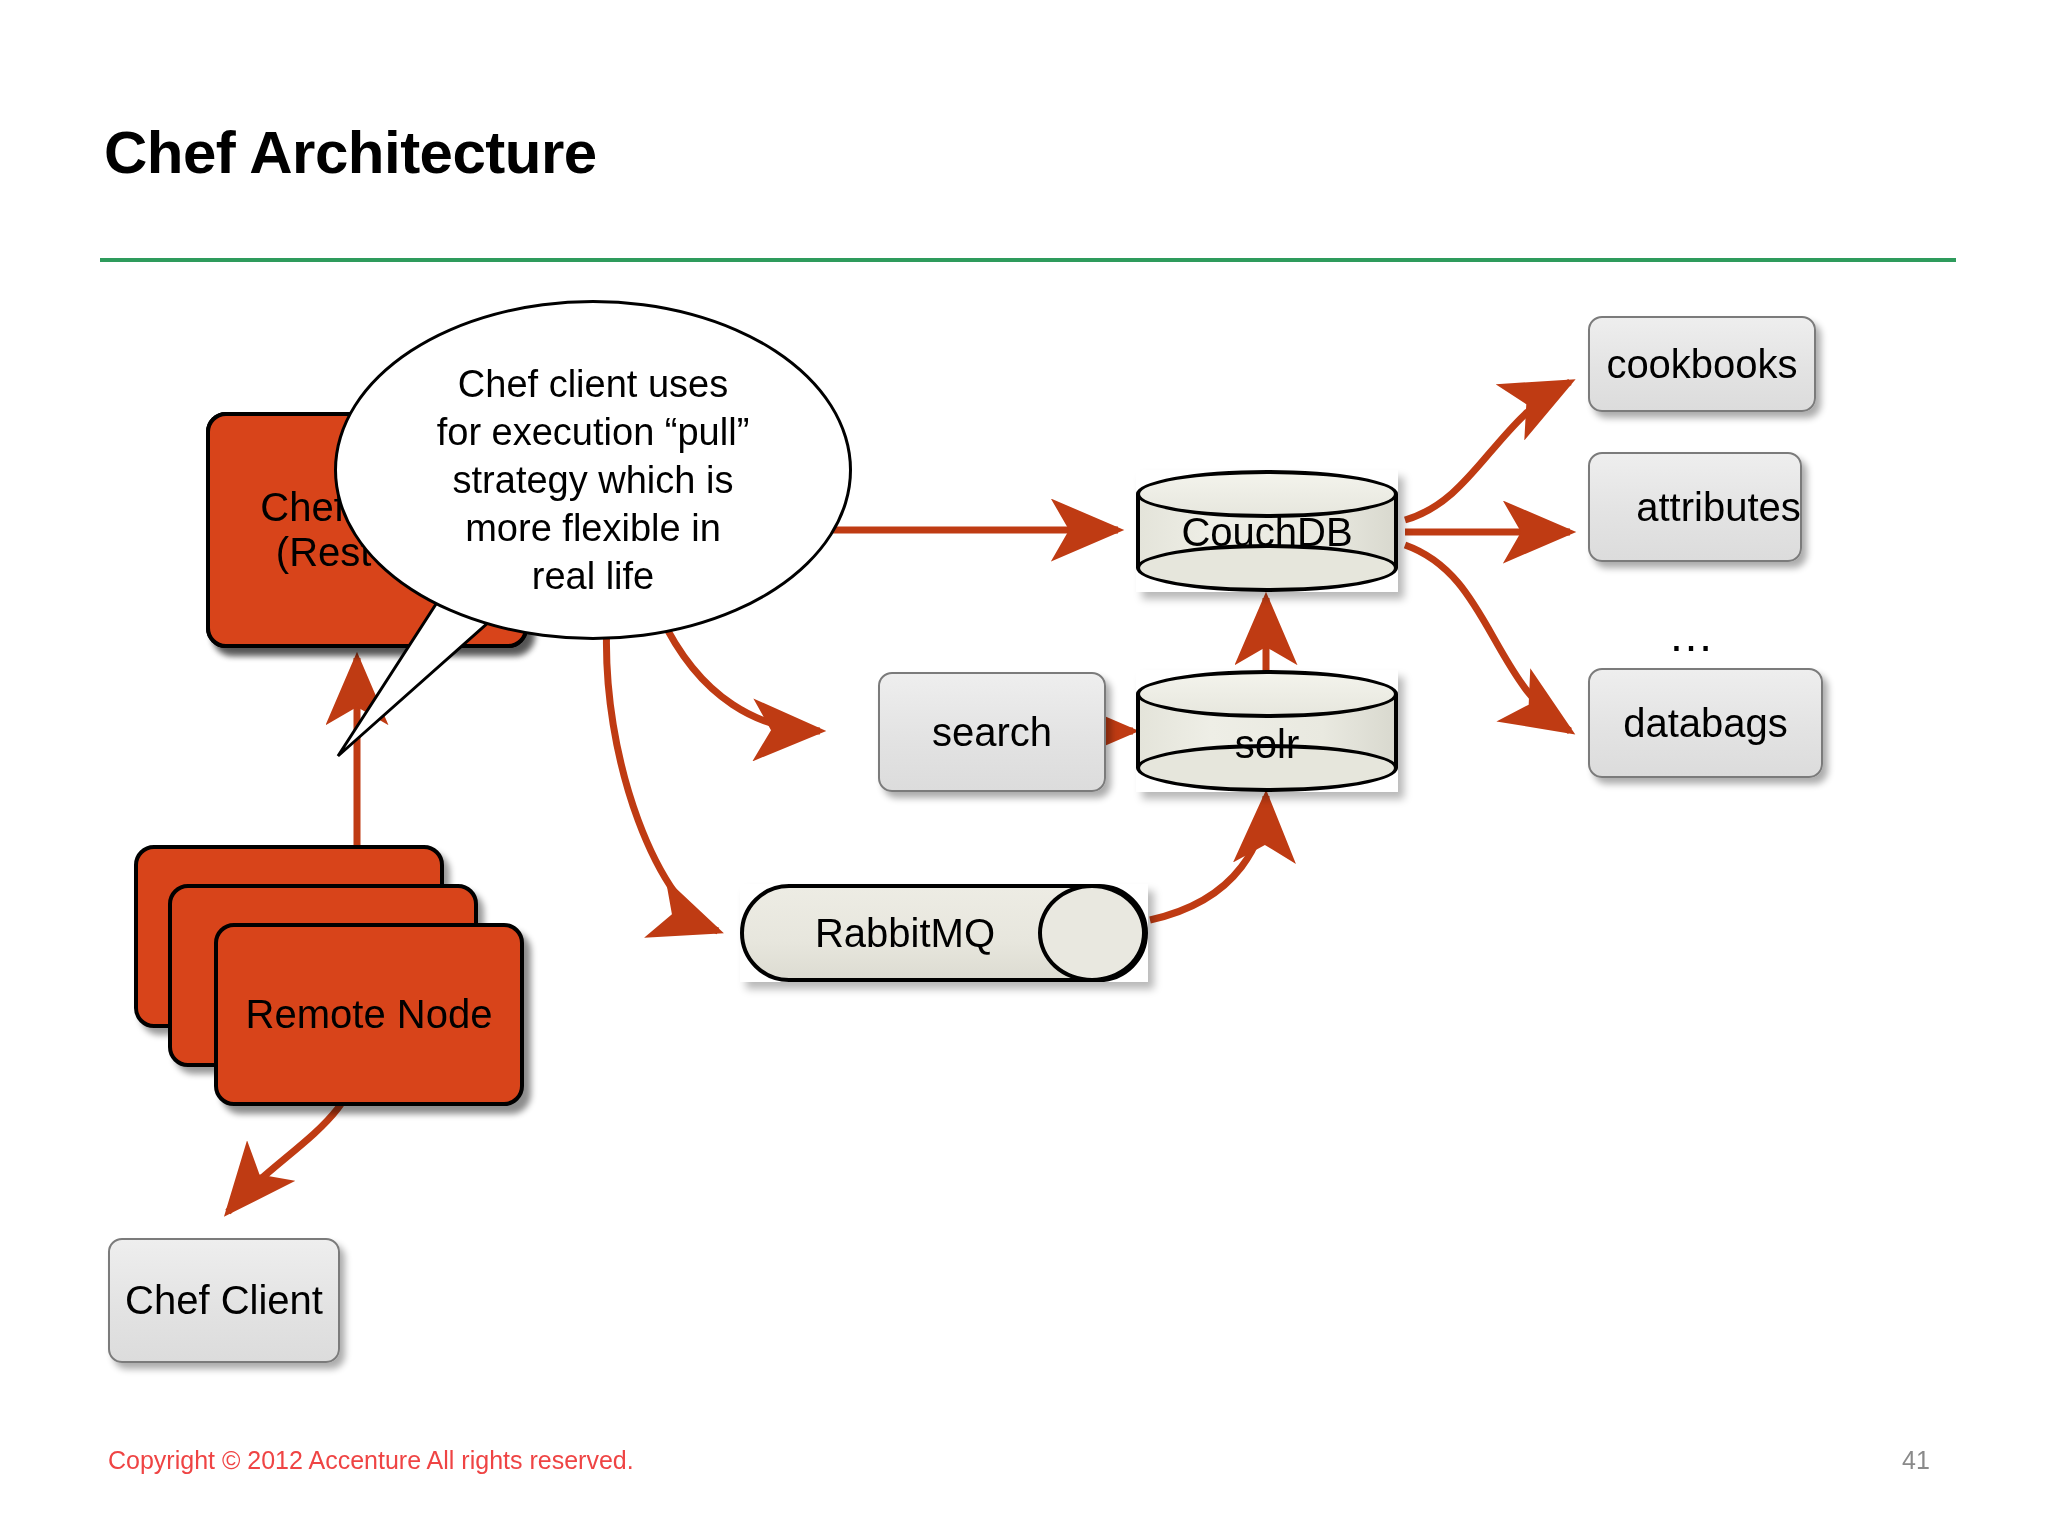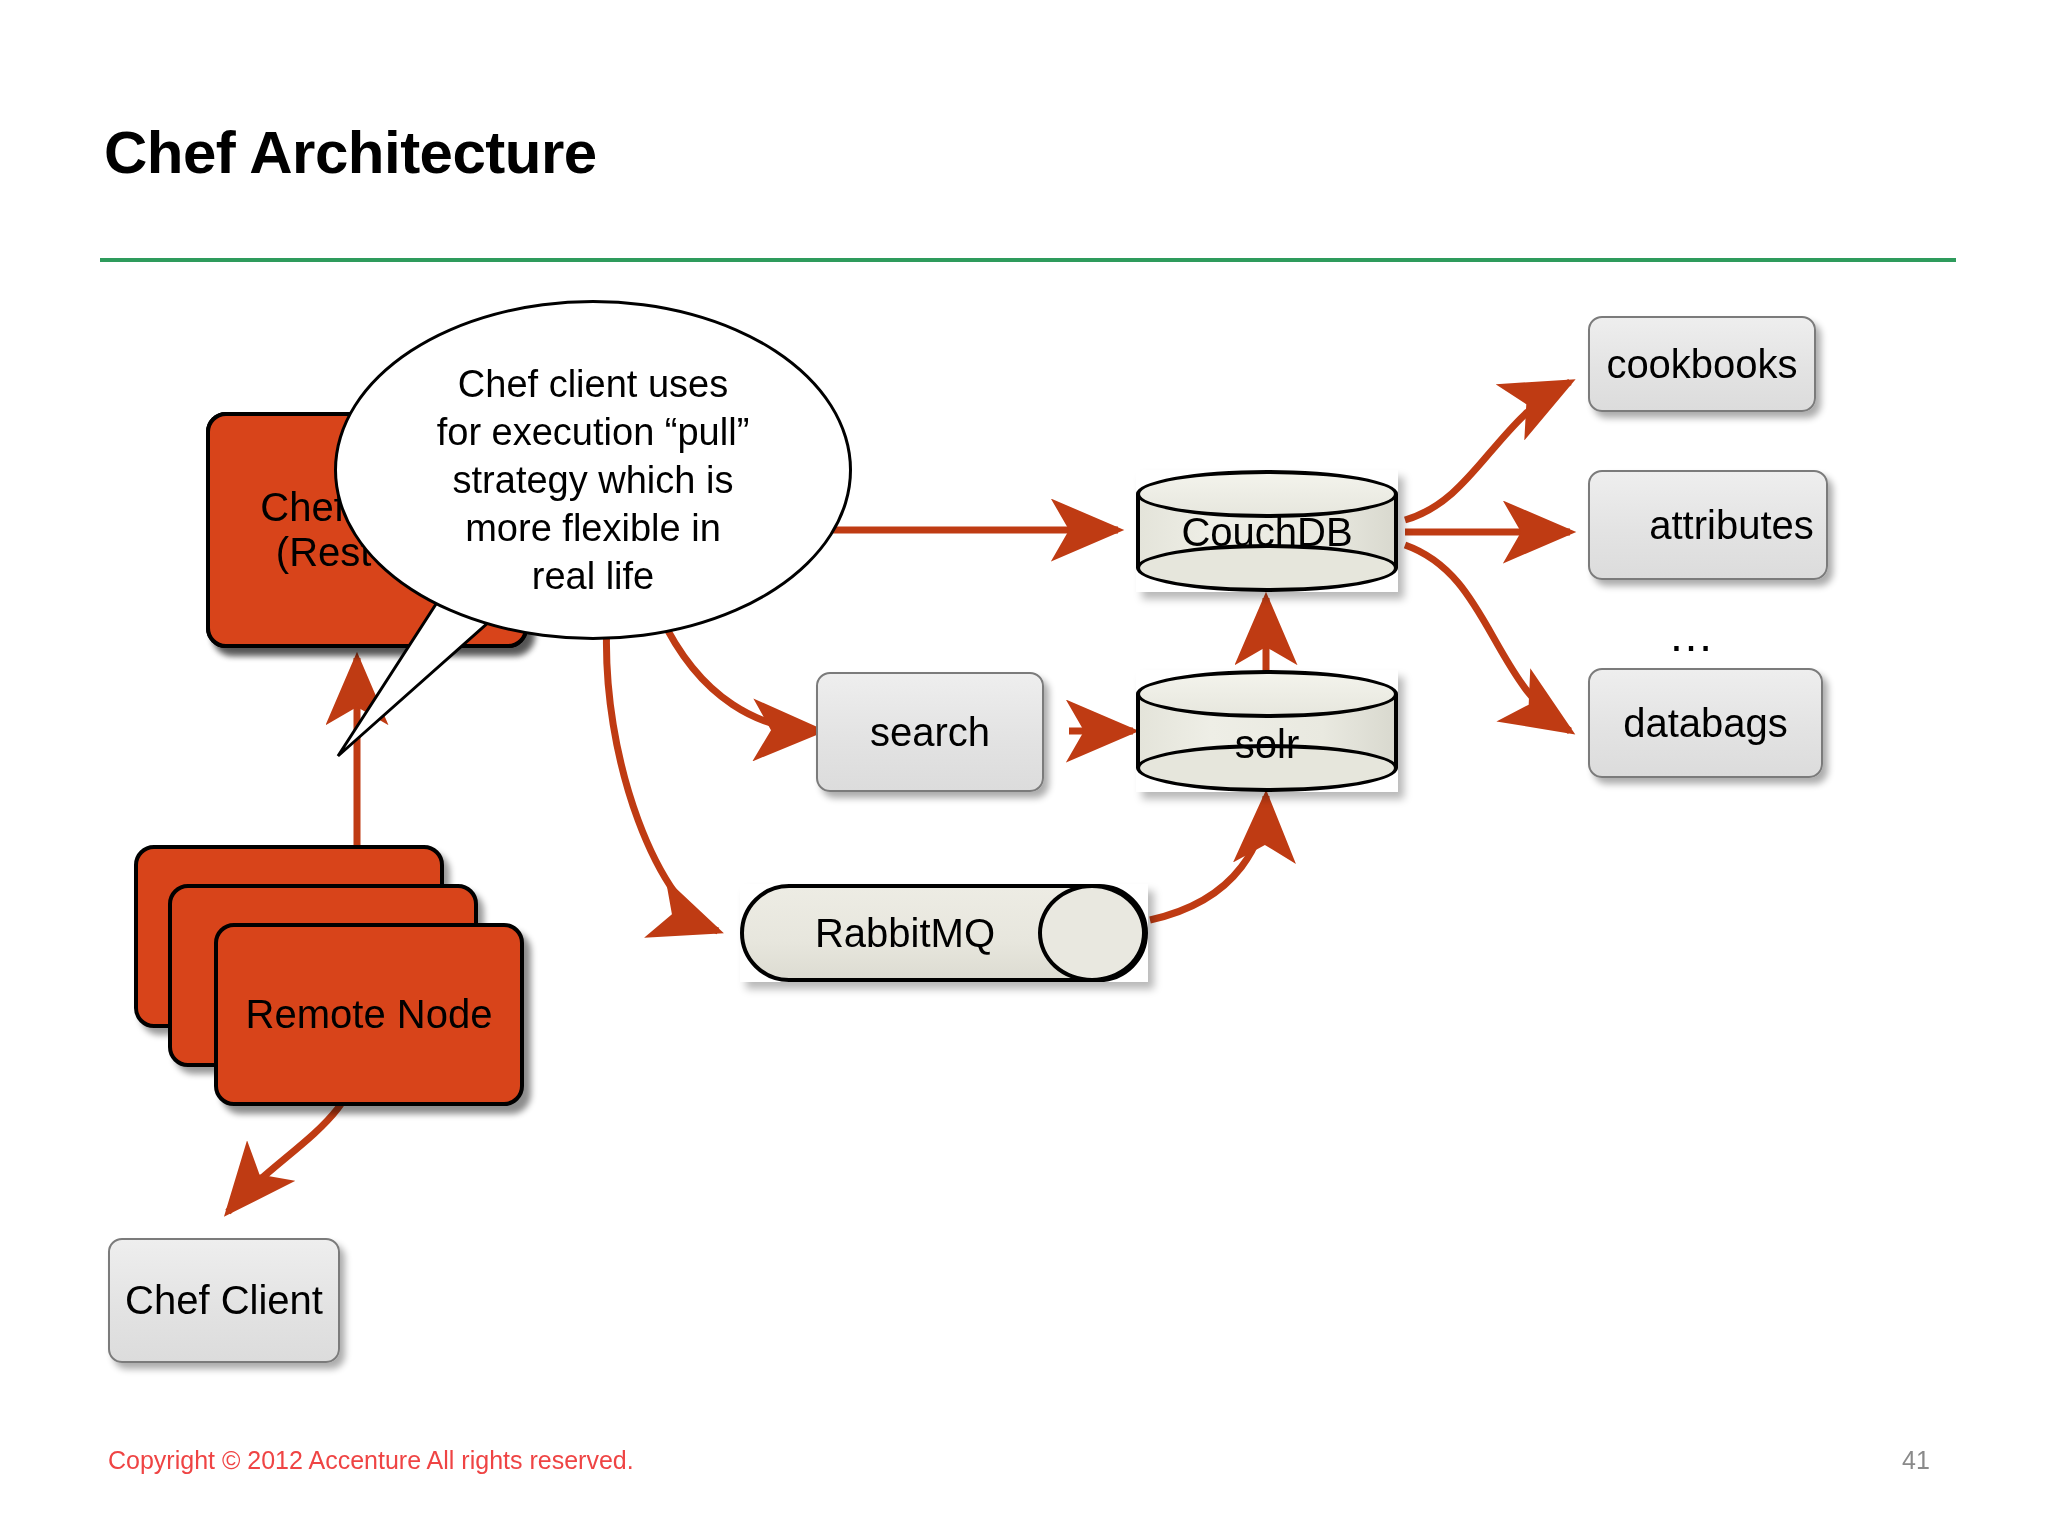--- a/index.html
+++ b/index.html
@@ -279,21 +279,21 @@
 more flexible in
 real life</div>
 </div>
 
 <div class="stack-layer" style="left:134px; top:845px; width:310px; height:183px;"></div>
 <div class="stack-layer" style="left:168px; top:884px; width:310px; height:183px;"></div>
 <div class="node orange-box" style="left:214px; top:923px; width:310px; height:183px;">Remote Node</div>
 
 <div class="node grey-box" style="left:108px; top:1238px; width:232px; height:125px;">Chef Client</div>
 
-<div class="node grey-box" style="left:816px; top:672px; width:228px; height:120px;">search</div>
+<div class="node grey-box" style="left:878px; top:672px; width:228px; height:120px;">search</div>
 
 <div class="cylinder" style="left:1136px; top:470px; width:262px; height:122px;">
   <div class="cyl-body" style="top:24px; height:74px;"></div>
   <div class="cyl-bottom" style="top:74px; height:48px;"></div>
   <div class="cyl-top" style="top:0px; height:48px;"></div>
   <div class="cyl-label" style="top:40px;">CouchDB</div>
 </div>
 
 <div class="cylinder" style="left:1136px; top:670px; width:262px; height:122px;">
   <div class="cyl-body" style="top:24px; height:74px;"></div>
@@ -303,20 +303,20 @@
 </div>
 
 <div id="rabbitmq-node" style="left:740px; top:884px; width:408px; height:98px;">
   <div id="rabbitmq-body"></div>
   <div id="rabbitmq-cap"></div>
   <div id="rabbitmq-label">RabbitMQ</div>
 </div>
 
 <div class="node grey-box" style="left:1588px; top:316px; width:228px; height:96px;">cookbooks</div>
 
-<div class="node grey-box" style="left:1588px; top:470px; width:240px; height:110px;padding-left:47px;">attributes</div>
+<div class="node grey-box" style="left:1588px; top:452px; width:214px; height:110px;padding-left:47px;">attributes</div>
 
 <div id="ellipsis-dots">…</div>
 
 <div class="node grey-box" style="left:1588px; top:668px; width:235px; height:110px;">databags</div>
 
 <div id="footer-copyright">Copyright © 2012 Accenture  All rights reserved.</div>
 <div id="footer-page">41</div>
 
 </body></html>

